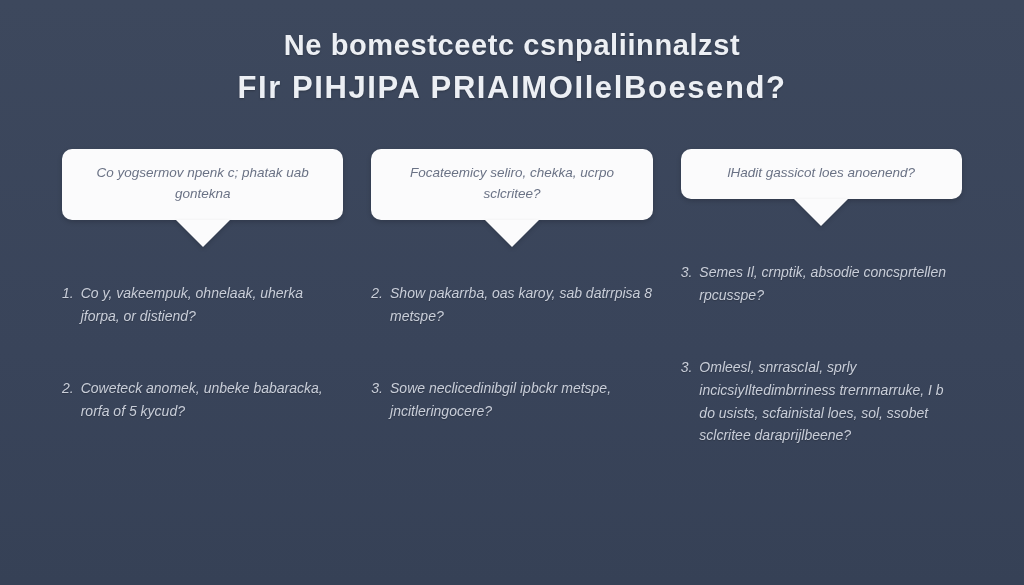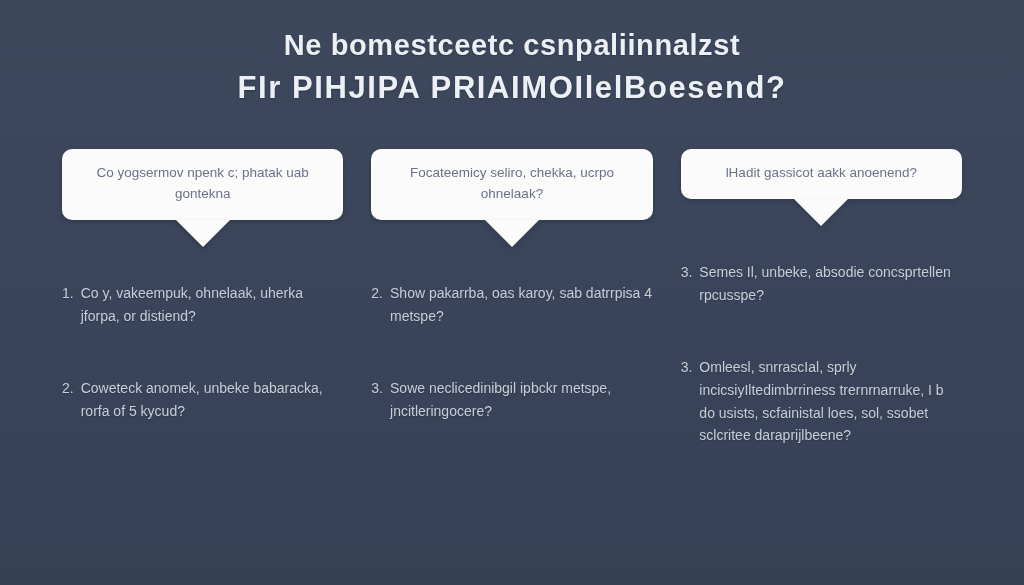--- a/index.html
+++ b/index.html
@@ -35,20 +35,21 @@
   }
   .title-line.second {
     font-size: 31px;
     letter-spacing: 1.6px;
   }
   .columns {
     display: flex;
     justify-content: center;
     padding: 38px 62px 0 62px;
     gap: 28px;
+    font-style: italic;
   }
   .column {
     flex: 1 1 0;
     min-width: 0;
   }
   .bubble-wrap {
     position: relative;
     display: flex;
     justify-content: center;
   }
@@ -121,44 +122,44 @@
         </div>
         <div class="item">
           <span class="item-num">2.</span>
           <span class="item-text">Coweteck anomek, unbeke babaracka, rorfa of 5 kycud?</span>
         </div>
       </div>
     </div>
 
     <div class="column">
       <div class="bubble-wrap">
-        <div class="bubble">Focateemicy seliro, chekka, ucrpo ohnelaak?</div>
+        <div class="bubble">Focateemicy seliro, chekka, ucrpo sclcritee?</div>
         <div class="bubble-tail"></div>
       </div>
       <div class="items">
         <div class="item">
           <span class="item-num">2.</span>
-          <span class="item-text">Show pakarrba, oas karoy, sab datrrpisa 4 metspe?</span>
+          <span class="item-text">Show pakarrba, oas karoy, sab datrrpisa 8 metspe?</span>
         </div>
         <div class="item">
           <span class="item-num">3.</span>
           <span class="item-text">Sowe neclicedinibgil ipbckr metspe, jncitleringocere?</span>
         </div>
       </div>
     </div>
 
     <div class="column">
       <div class="bubble-wrap">
-        <div class="bubble">lHadit gassicot aakk anoenend?</div>
+        <div class="bubble">lHadit gassicot loes anoenend?</div>
         <div class="bubble-tail"></div>
       </div>
       <div class="items">
         <div class="item">
           <span class="item-num">3.</span>
-          <span class="item-text">Semes Il, unbeke, absodie concsprtellen rpcusspe?</span>
+          <span class="item-text">Semes Il, crnptik, absodie concsprtellen rpcusspe?</span>
         </div>
         <div class="item">
           <span class="item-num">3.</span>
           <span class="item-text">Omleesl, snrrascIal, sprly incicsiyIltedimbrriness trernrnarruke, I b do usists, scfainistal loes, sol, ssobet sclcritee daraprijlbeene?</span>
         </div>
       </div>
     </div>
 
   </div>
 </div>

